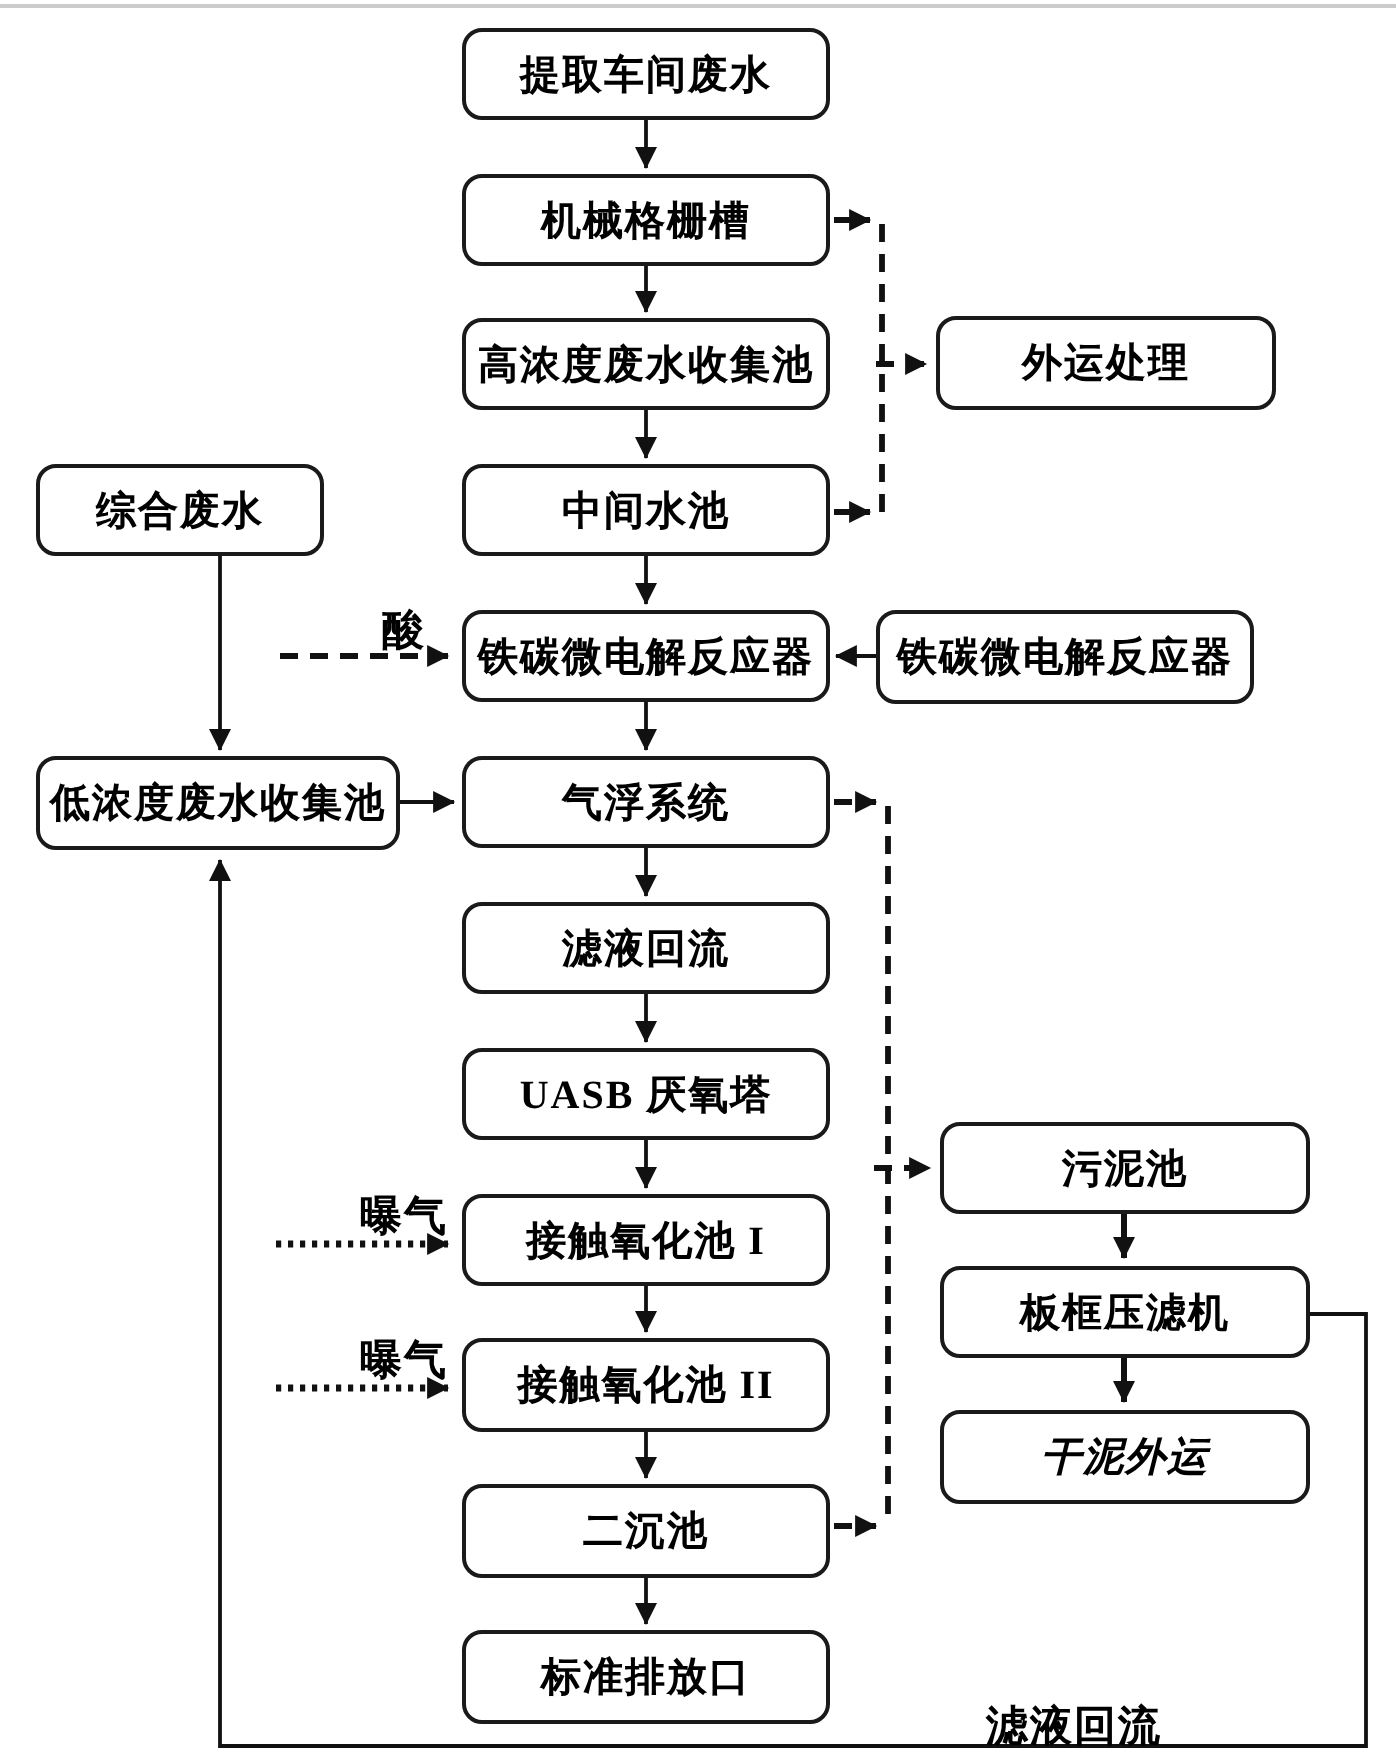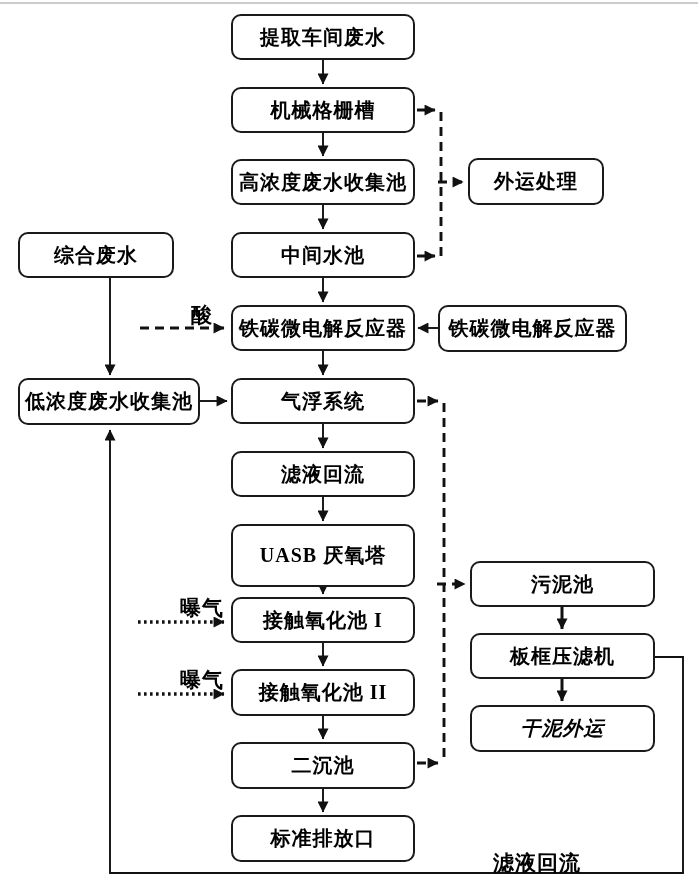--- a/index.html
+++ b/index.html
@@ -96,28 +96,28 @@
   </svg>
 
   <div id="nodes">
       <div class="node" style="left: 231px; top: 14px; width: 184px; height: 46px;">提取车间废水</div>
       <div class="node" style="left: 231px; top: 87px; width: 184px; height: 46px;">机械格栅槽</div>
       <div class="node" style="left: 231px; top: 159px; width: 184px; height: 46px;">高浓度废水收集池</div>
       <div class="node" style="left: 231px; top: 232px; width: 184px; height: 46px;">中间水池</div>
       <div class="node" style="left: 231px; top: 305px; width: 184px; height: 46px;">铁碳微电解反应器</div>
       <div class="node" style="left: 231px; top: 378px; width: 184px; height: 46px;">气浮系统</div>
       <div class="node" style="left: 231px; top: 451px; width: 184px; height: 46px;">滤液回流</div>
-      <div class="node" style="left: 231px; top: 524px; width: 184px; height: 63px; border-radius: 10px;">UASB 厌氧塔</div>
+      <div class="node" style="left: 231px; top: 524px; width: 184px; height: 46px; border-radius: 10px;">UASB 厌氧塔</div>
       <div class="node" style="left: 231px; top: 597px; width: 184px; height: 46px;">接触氧化池 I</div>
       <div class="node" style="left: 231px; top: 669px; width: 184px; height: 47px;">接触氧化池 II</div>
       <div class="node" style="left: 231px; top: 742px; width: 184px; height: 47px;">二沉池</div>
       <div class="node" style="left: 231px; top: 815px; width: 184px; height: 47px;">标准排放口</div>
-      <div class="node" style="left: 18px; top: 232px; width: 156px; height: 46px;">综合废水</div>
+      <div class="node" style="left: 18px; top: 232px; width: 144px; height: 46px;">综合废水</div>
       <div class="node" style="left: 18px; top: 378px; width: 182px; height: 47px;">低浓度废水收集池</div>
-      <div class="node" style="left: 468px; top: 158px; width: 136px; height: 47px;">外运处理</div>
+      <div class="node" style="left: 468px; top: 158px; width: 170px; height: 47px;">外运处理</div>
       <div class="node" style="left: 438px; top: 305px; width: 189px; height: 47px;">铁碳微电解反应器</div>
       <div class="node" style="left: 470px; top: 561px; width: 185px; height: 46px;">污泥池</div>
       <div class="node" style="left: 470px; top: 633px; width: 185px; height: 46px;">板框压滤机</div>
       <div class="node" style="left: 470px; top: 705px; width: 185px; height: 47px; font-style: italic;">干泥外运</div>
     </div>
   <div id="annots">
       <div class="annot" style="left: 184px; top: 301px; width: 36px;">酸</div>
       <div class="annot" style="left: 177px; top: 594px; width: 50px;">曝气</div>
       <div class="annot" style="left: 177px; top: 666px; width: 50px;">曝气</div>
       <div class="annot" style="left: 487px; top: 849px; width: 100px;">滤液回流</div>

